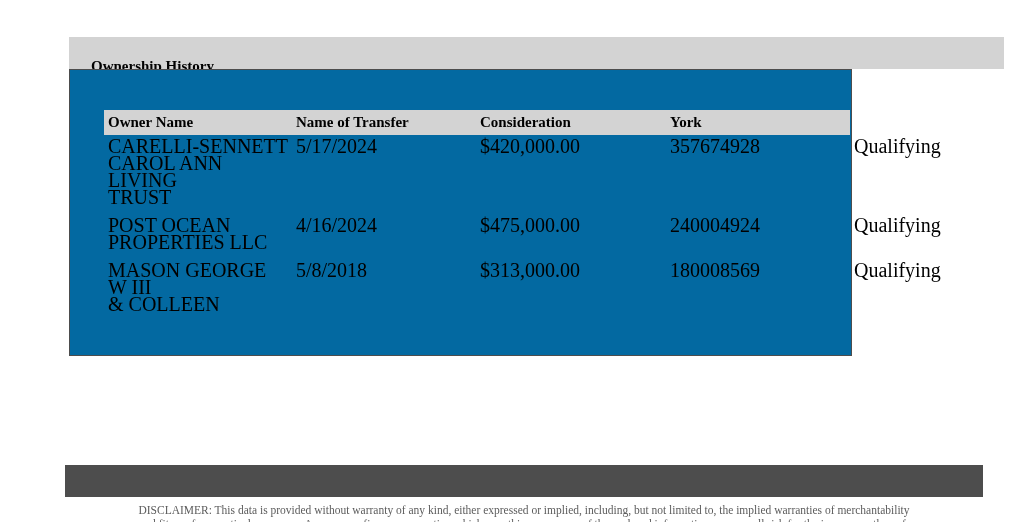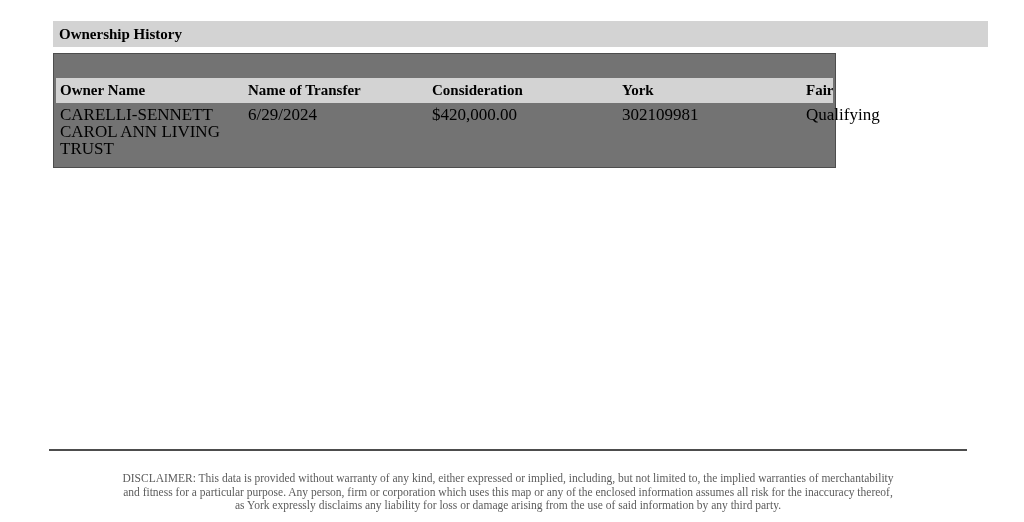--- a/index.html
+++ b/index.html
@@ -1,15 +1,15 @@
 <!DOCTYPE html>
 <html><head>
 <meta charset="utf-8">
 <style>
-  * { margin: 0; padding: 0; box-sizing: border-box; }
+  * { margin: 0; padding: 16px; box-sizing: border-box; }
   html, body {
     width: 1024px; height: 522px;
     background: #ffffff;
     font-family: "Liberation Serif", "DejaVu Serif", serif;
     position: relative;
     overflow: hidden;
   }
   .title-bar {
     position: absolute;
     left: 53px; top: 21px;
@@ -19,21 +19,21 @@
     padding-left: 6px;
     font-size: 15px;
     font-weight: bold;
     color: #000000;
   }
   .table-wrap {
     position: absolute;
     left: 53px; top: 53px;
     width: 783px;
     border: 1px solid #4d4d4d;
-    background: #737373;
+    background: #0369a1;
     padding-top: 24px;
   }
   table.history {
     width: calc(100% - 4px);
     margin: 0 2px 2px 2px;
     border-collapse: separate;
     border-spacing: 0;
     table-layout: fixed;
   }
   col.c-owner { width: 188px; }
@@ -46,21 +46,21 @@
     text-align: left;
     font-size: 15px;
     font-weight: bold;
     color: #000000;
     padding: 4px 4px;
     line-height: 17px;
     white-space: nowrap;
     overflow: hidden;
   }
   td {
-    font-size: 17px;
+    font-size: 20px;
     color: #000000;
     vertical-align: top;
     padding: 3px 4px 8px 4px;
     line-height: 17px;
     white-space: pre-line;
   }
   .rule {
     position: absolute;
     left: 49px; top: 449px;
     width: 918px; height: 2px;
@@ -101,23 +101,39 @@
         <th>Consideration</th>
         <th>York</th>
         <th>Fair Market Sale</th>
       </tr>
     </thead>
     <tbody>
       <tr>
         <td>CARELLI-SENNETT
 CAROL ANN LIVING
 TRUST</td>
-        <td>6/29/2024</td>
+        <td>5/17/2024</td>
         <td>$420,000.00</td>
-        <td>302109981</td>
+        <td>357674928</td>
+        <td>Qualifying</td>
+      </tr>
+      <tr>
+        <td>POST OCEAN
+PROPERTIES LLC</td>
+        <td>4/16/2024</td>
+        <td>$475,000.00</td>
+        <td>240004924</td>
+        <td>Qualifying</td>
+      </tr>
+      <tr>
+        <td>MASON GEORGE W III
+&amp; COLLEEN</td>
+        <td>5/8/2018</td>
+        <td>$313,000.00</td>
+        <td>180008569</td>
         <td>Qualifying</td>
       </tr>
     </tbody>
   </table>
 </div>
 
 <div class="rule"></div>
 
 <div class="disclaimer">DISCLAIMER: This data is provided without warranty of any kind, either expressed or implied, including, but not limited to, the implied warranties of merchantability
 and fitness for a particular purpose. Any person, firm or corporation which uses this map or any of the enclosed information assumes all risk for the inaccuracy thereof,

